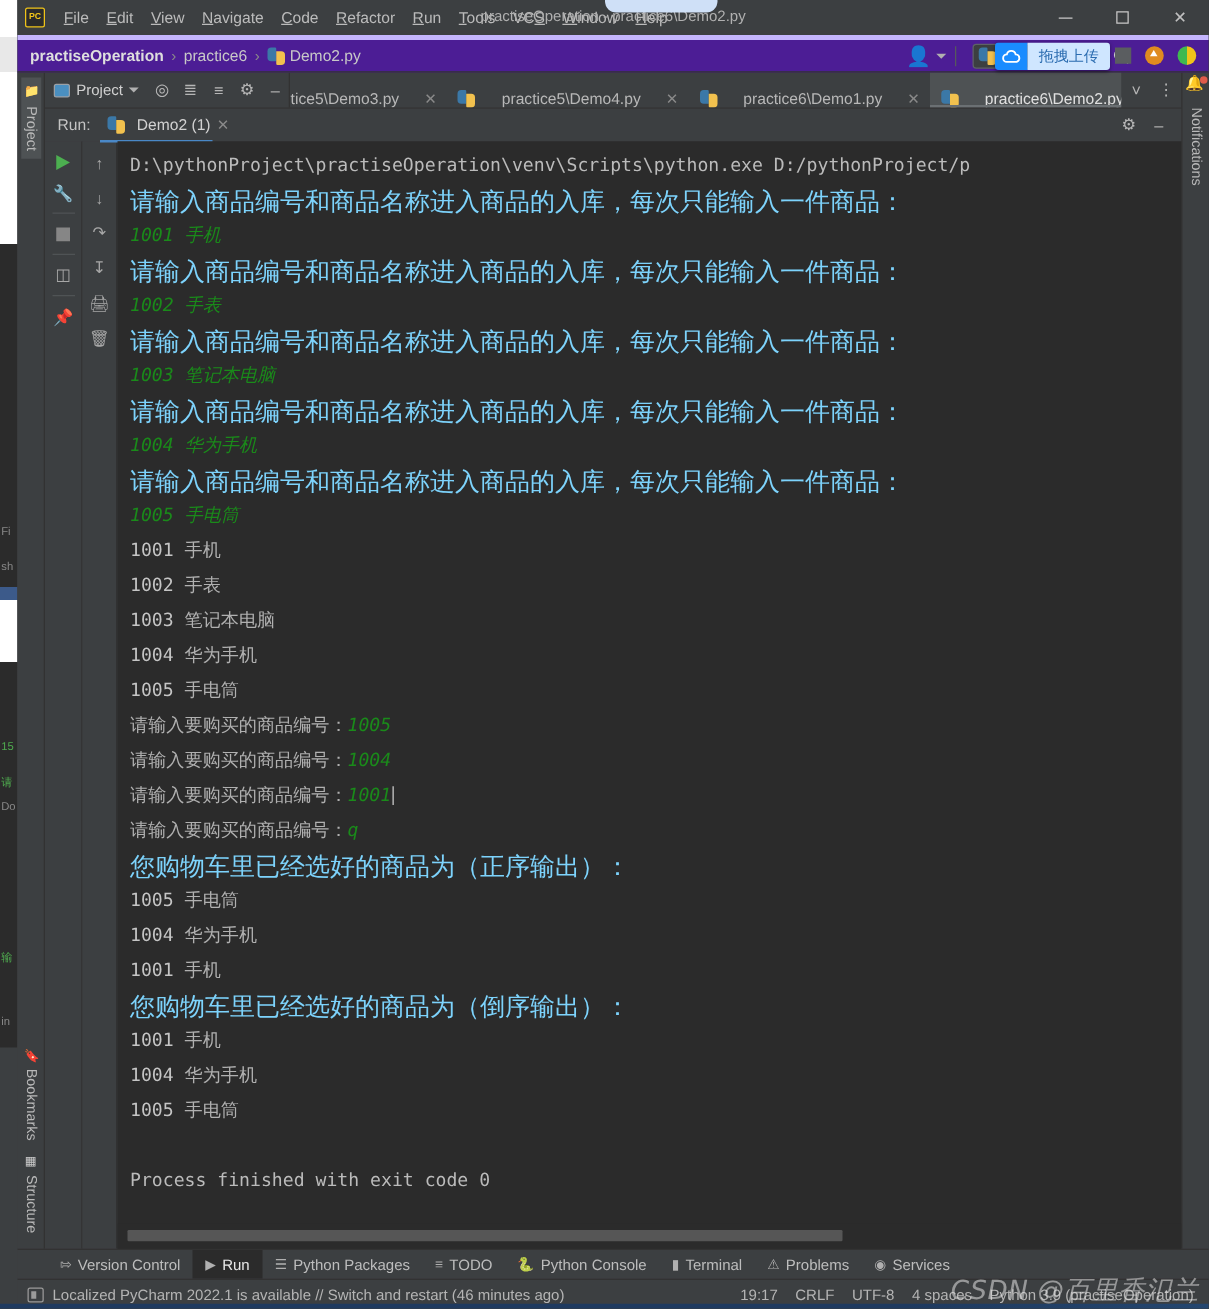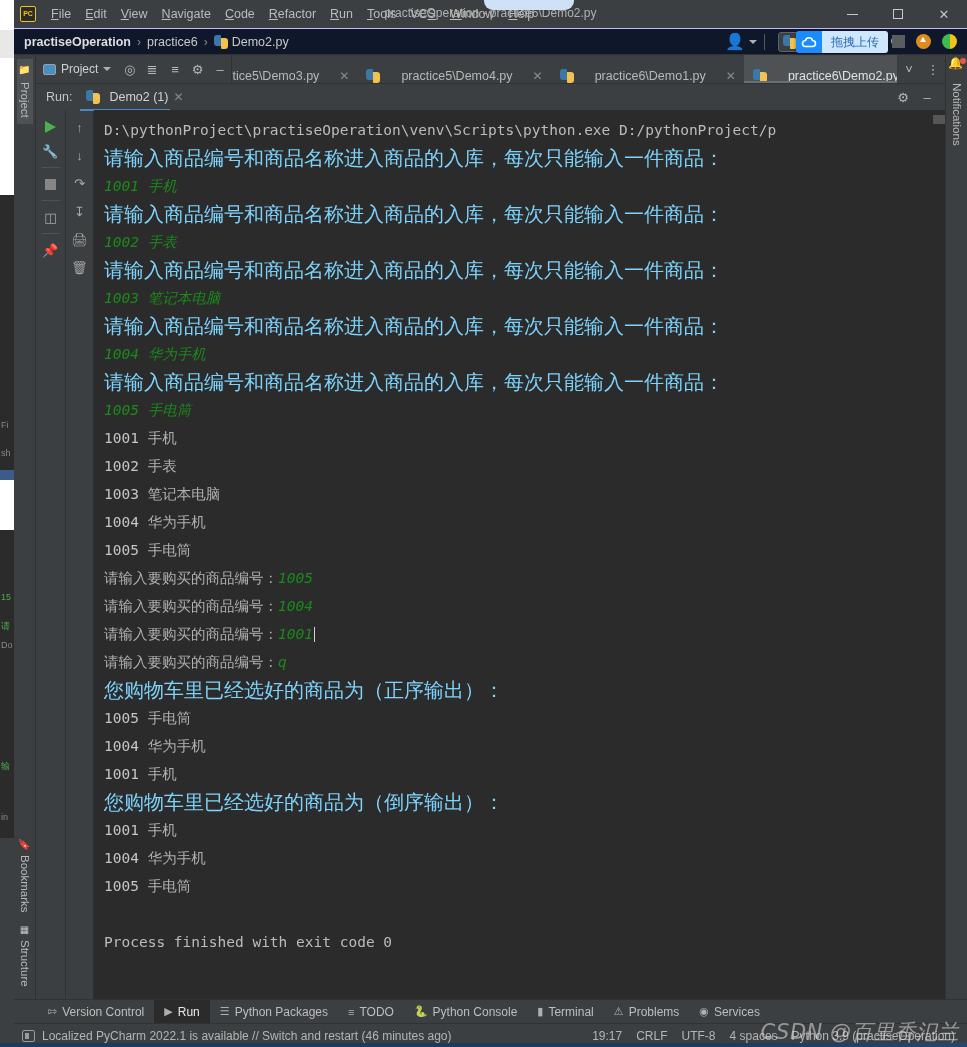--- a/index.html
+++ b/index.html
@@ -40,21 +40,21 @@
     position: absolute; left: 14px; top: 0;
     width: 953px; height: 1047px;
     background: #3c3f41;
     display: flex; flex-direction: column;
   }
 
   
   .titlebar {
     height: 45px; background: #3c3f41; display: flex; align-items: center;
     flex: 0 0 28px; position: relative;
-    border-bottom: 1px solid #c4b5fd;
+    border-bottom: 4px solid #c4b5fd;
   }
   .pc-logo {
     width: 16px; height: 16px; margin: 0 8px 0 6px;
     background: #2b2b2b; border: 1px solid #f0c419;
     border-radius: 2px; position: relative; flex: 0 0 16px;
   }
   .pc-logo::after {
     content: "PC"; position: absolute; left: 0; right: 0; top: 0;
     font-size: 7px; color: #f0c419; text-align: center; line-height: 14px;
     font-weight: bold; font-family: "Liberation Sans", sans-serif;
@@ -82,21 +82,21 @@
   .wbtn .sq { width: 10px; height: 10px; border: 1px solid #c9c9c9; display:block; }
 
   
   .blue-blob {
     position: absolute; left: 470px; top: -8px; width: 90px; height: 18px;
     background: #cfe0f7; border-radius: 9px; z-index: 2;
   }
 
   
   .navbar {
-    height: 26px; flex: 0 0 26px; background: #0f172a;
+    height: 26px; flex: 0 0 26px; background: #4c1d95;
     display: flex; align-items: center; padding-left: 10px;
     position: relative; border-bottom: 1px solid #323232;
   }
   .crumb { font-size: 12.5px; color: #c8c8c8; }
   .crumb.bold { font-weight: bold; color: #dedede; }
   .crumb-sep { color: #8a8a8a; margin: 0 6px; font-size: 12px; }
   .py-ico {
     width: 14px; height: 14px; margin-right: 4px; position: relative;
     display: inline-block; vertical-align: -3px; flex: 0 0 14px;
   }
@@ -258,21 +258,21 @@
   }
   .tb-sep { width: 18px; height: 1px; background: #4f5355; margin: 3px 0; }
   .play-tri {
     width: 0; height: 0; border-left: 11px solid #4caf50;
     border-top: 6.5px solid transparent; border-bottom: 6.5px solid transparent;
   }
   .stop-sq { width: 11px; height: 11px; background: #868686; }
 
   .console {
     flex: 1 1 auto; background: #2b2b2b; position: relative;
-    overflow: hidden; display: flex; flex-direction: row; gap: 12px;
+    overflow: hidden; display: flex; flex-direction: column; gap: 12px;
   }
   .console-lines {
     flex: 1 1 auto; padding: 6px 0 0 10px; overflow: hidden;
     font-family: "DejaVu Sans Mono", "Liberation Mono", monospace;
     font-size: 14.5px; line-height: 28px; white-space: nowrap;
   }
   .cl { color: #a9b7c6; }
   .cl.sys { color: #bbbbbb; }
   .cl .inp { color: #1a8a1a; font-style: italic; }
   .cl.cn { font-family: "DejaVu Sans", sans-serif; font-size: 20px; color: #7dd3fc; }

